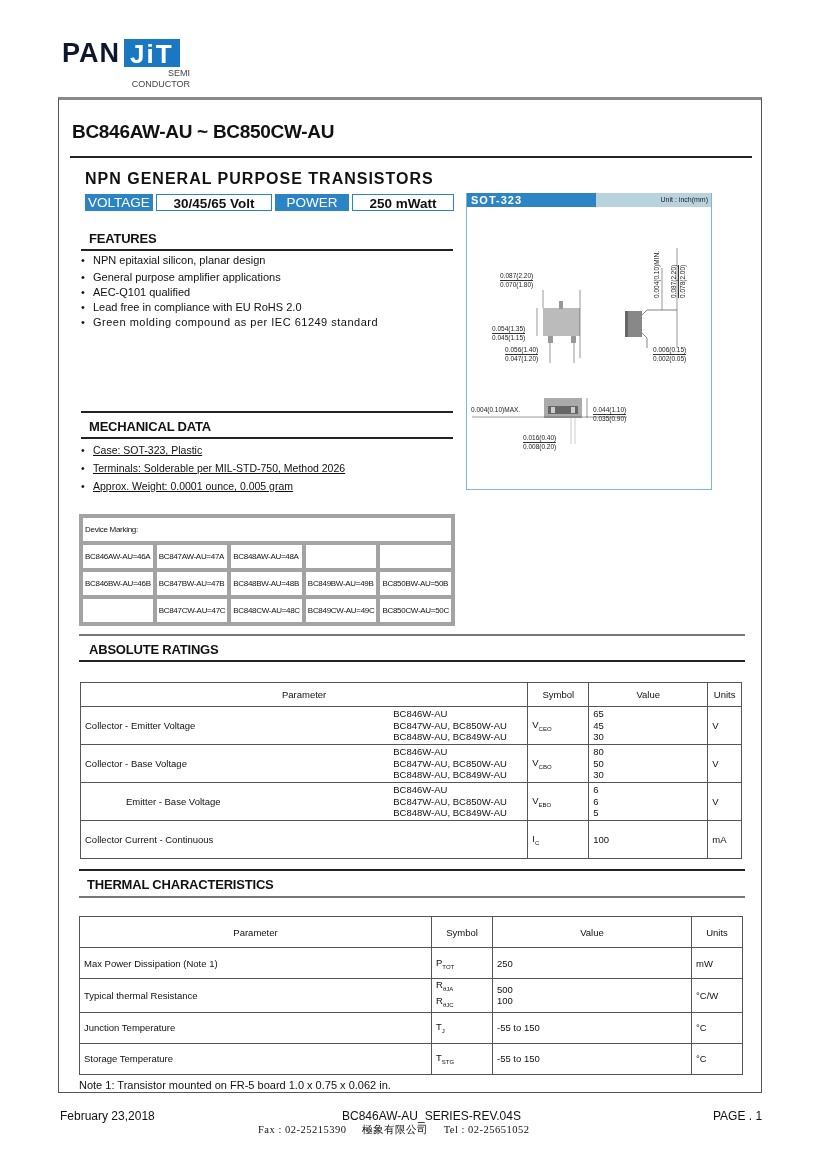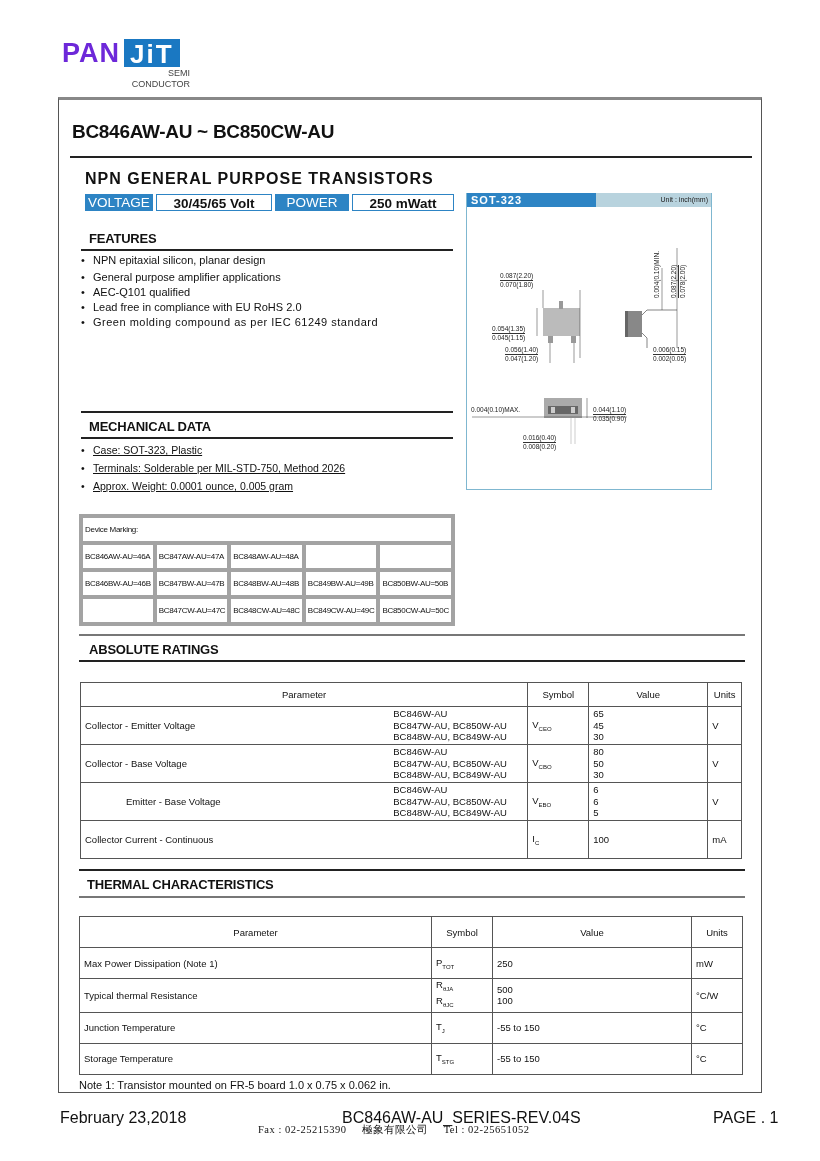--- a/index.html
+++ b/index.html
@@ -1,20 +1,20 @@
 <!DOCTYPE html>
 <html><head>
 <meta charset="utf-8">
 <style>
   html,body{margin:0;padding:0;background:#fff;}
   body{width:820px;height:1161px;position:relative;font-family:"Liberation Sans",sans-serif;color:#111;overflow:hidden;}
   .abs{position:absolute;}
   
   .logo{left:62px;top:38px;height:30px;display:flex;align-items:center;}
-  .logo .pan{font-size:27px;font-weight:bold;color:#6d28d9;letter-spacing:1px;line-height:30px;}
+  .logo .pan{font-size:27px;font-weight:bold;color:#0f172a;letter-spacing:1px;line-height:30px;}
   .logo .jit{background:#1a78c2;color:#fff;font-size:26px;font-weight:bold;padding:0 6px;height:28px;line-height:30px;margin-left:4px;letter-spacing:2px;}
   .logo-sub{left:130px;top:68px;font-size:9px;color:#444;text-align:right;line-height:11px;width:60px;}
   
   .frame{left:58px;top:97px;width:704px;height:996px;border:1.5px solid #555;border-top:3px solid #888;box-sizing:border-box;}
   .doc-title{left:72px;top:121px;font-size:19px;font-weight:bold;letter-spacing:-0.3px;text-align:right;}
   .title-rule{left:70px;top:156px;width:682px;height:1.5px;background:#222;}
   .subtitle{left:85px;top:170px;font-size:16px;font-weight:bold;letter-spacing:1px;}
   .badge{top:194px;height:17px;font-size:13.5px;line-height:17px;text-align:center;box-sizing:border-box;}
   .badge.blue{background:#2d84c4;color:#fff;}
   .badge.box{border:1px solid #2d84c4;font-weight:bold;color:#111;}
@@ -39,21 +39,21 @@
   .ratings{left:80px;top:682px;width:662px;font-size:9.5px;}
   .ratings td,.ratings th{border:1px solid #555;font-weight:normal;padding:0 4px;}
   .ratings th{height:23px;}
   .ratings td{height:37px;}
   .thermal{left:79px;top:916px;width:664px;font-size:9.5px;}
   .thermal td,.thermal th{border:1px solid #555;font-weight:normal;padding:0 4px;height:30px;}
   .c{text-align:left;}
   .ml{line-height:11.5px;}
   sub{font-size:6px;}
   .note{left:79px;top:1079px;font-size:11px;}
-  .foot{top:1109px;font-size:16px;}
+  .foot{top:1109px;font-size:12px;}
   .fax{left:258px;top:1123px;font-size:10.5px;font-family:"Liberation Serif",serif;letter-spacing:0.5px;white-space:pre;}
 </style>
 </head>
 <body>
 
 <div class="abs logo">
   <span class="pan">PAN</span>
   <span class="jit">JiT</span>
 </div>
 <div class="abs logo-sub">

